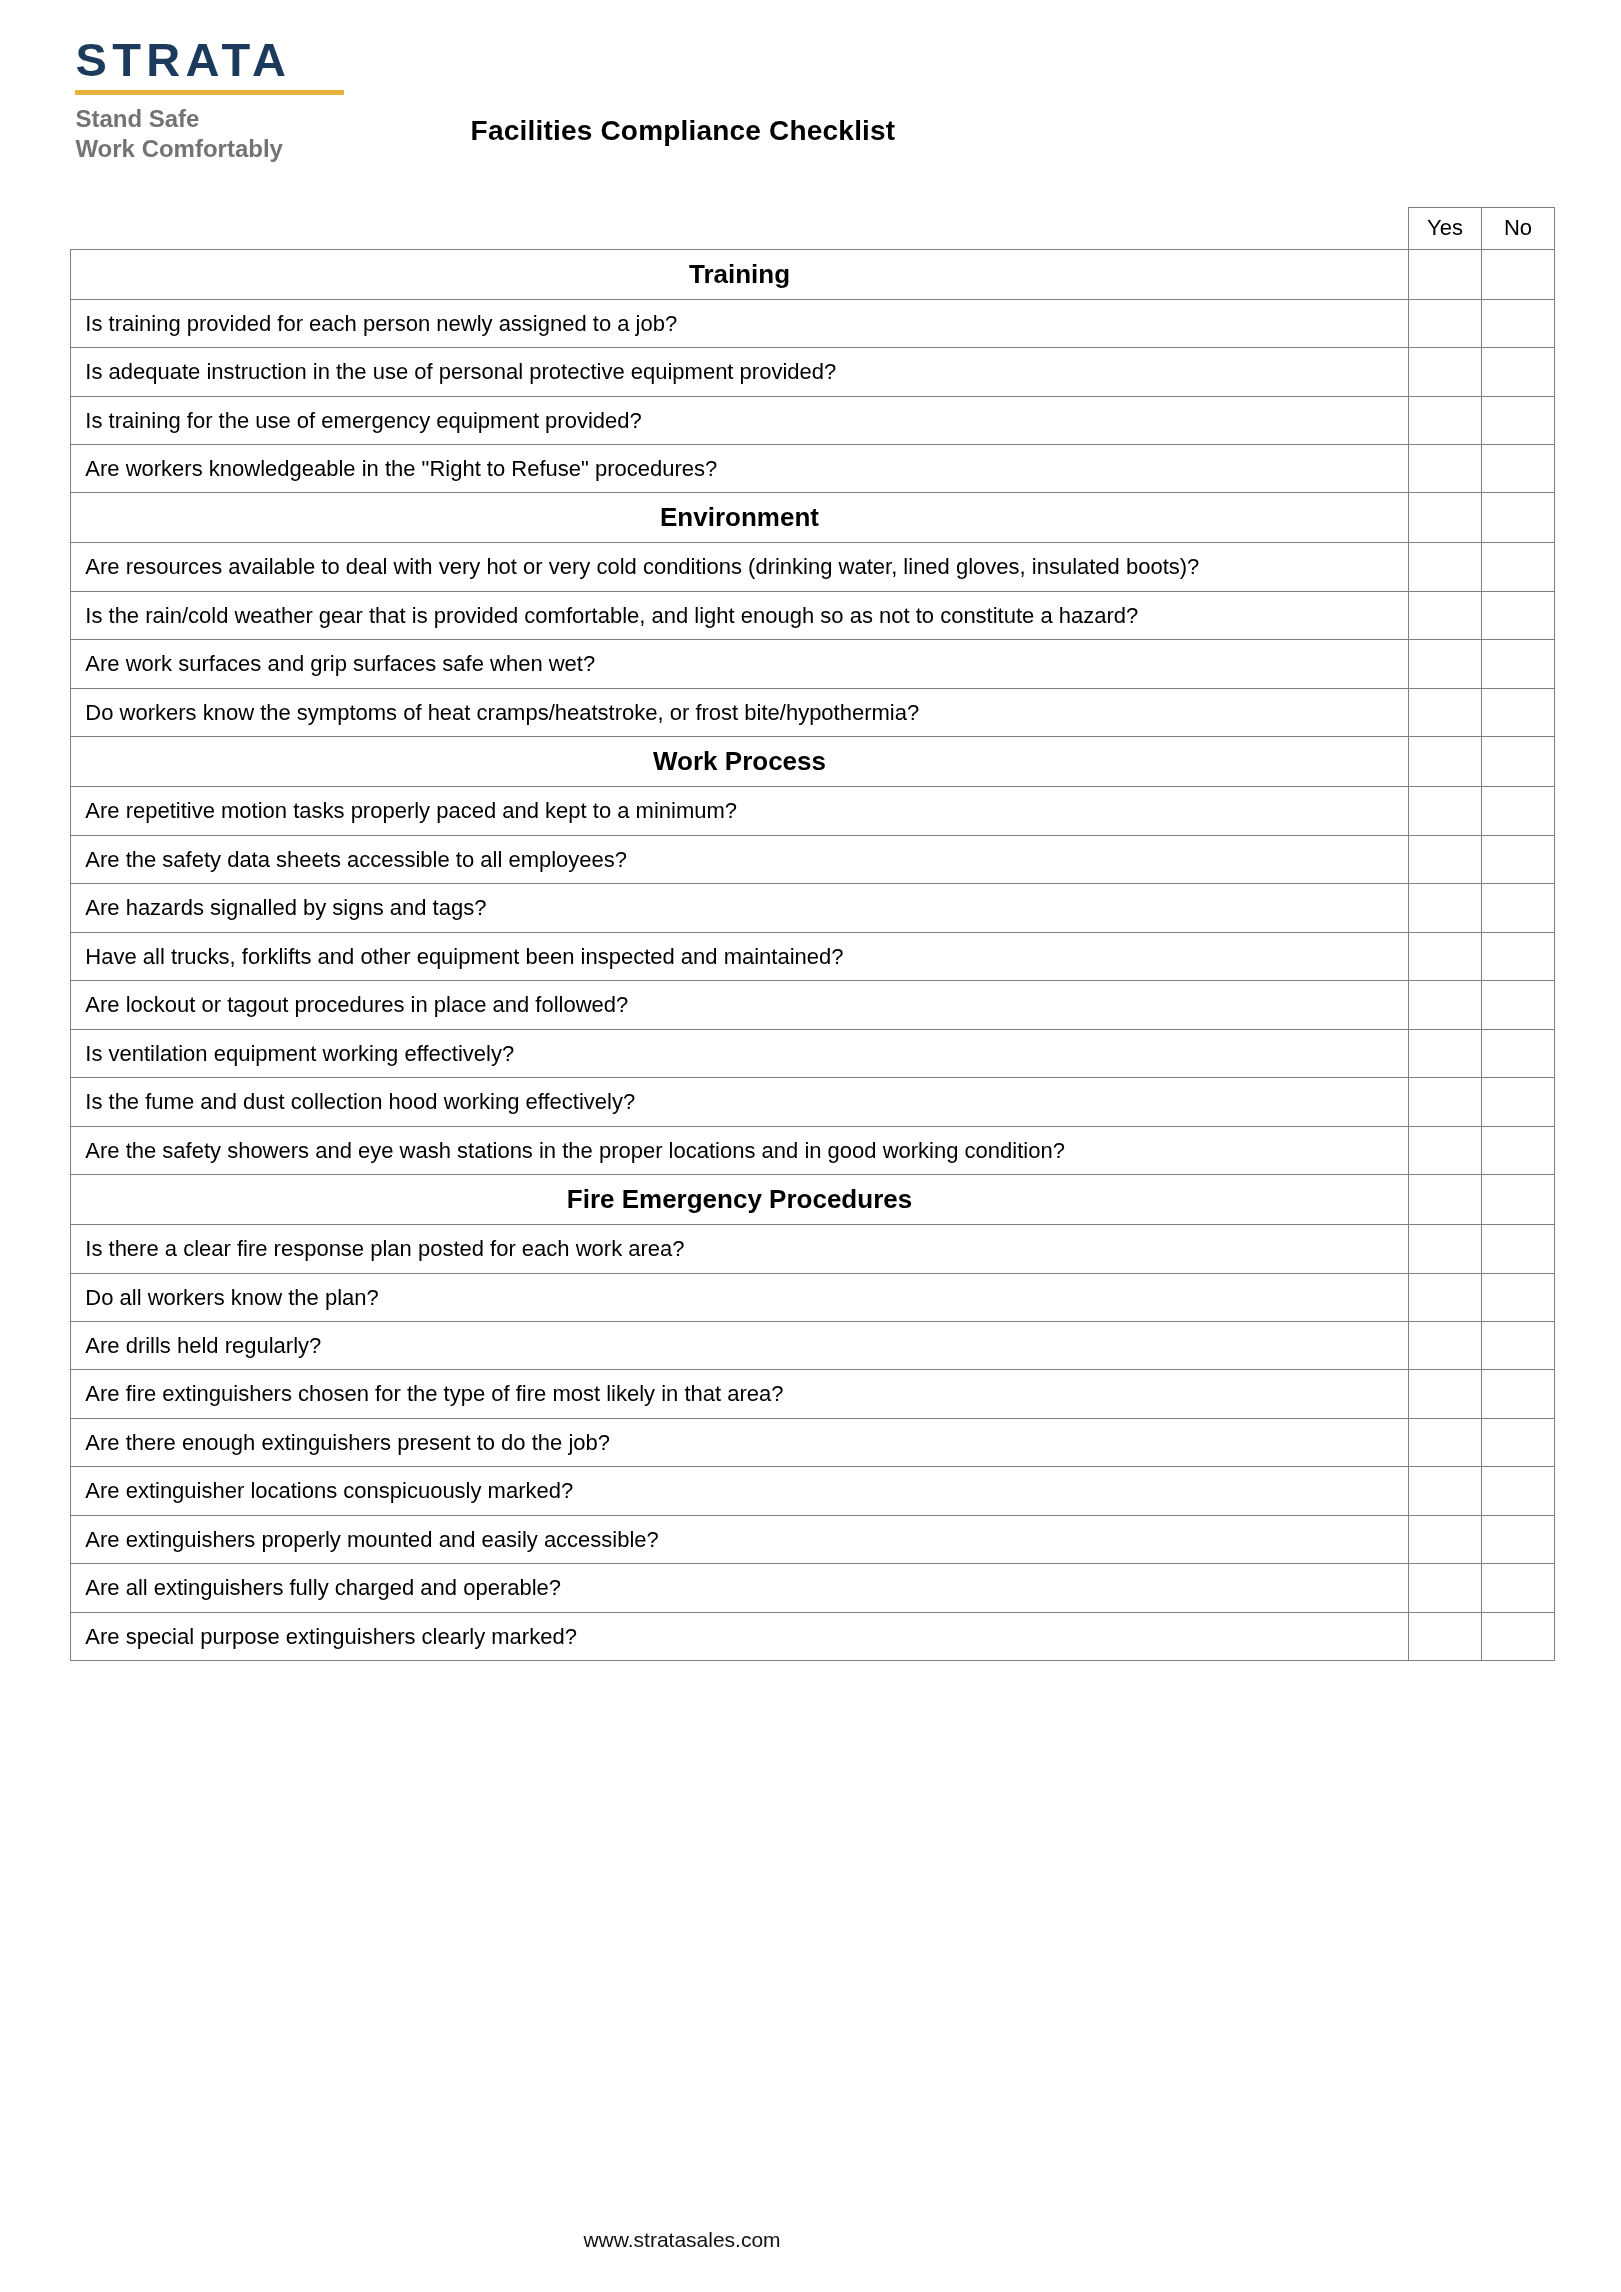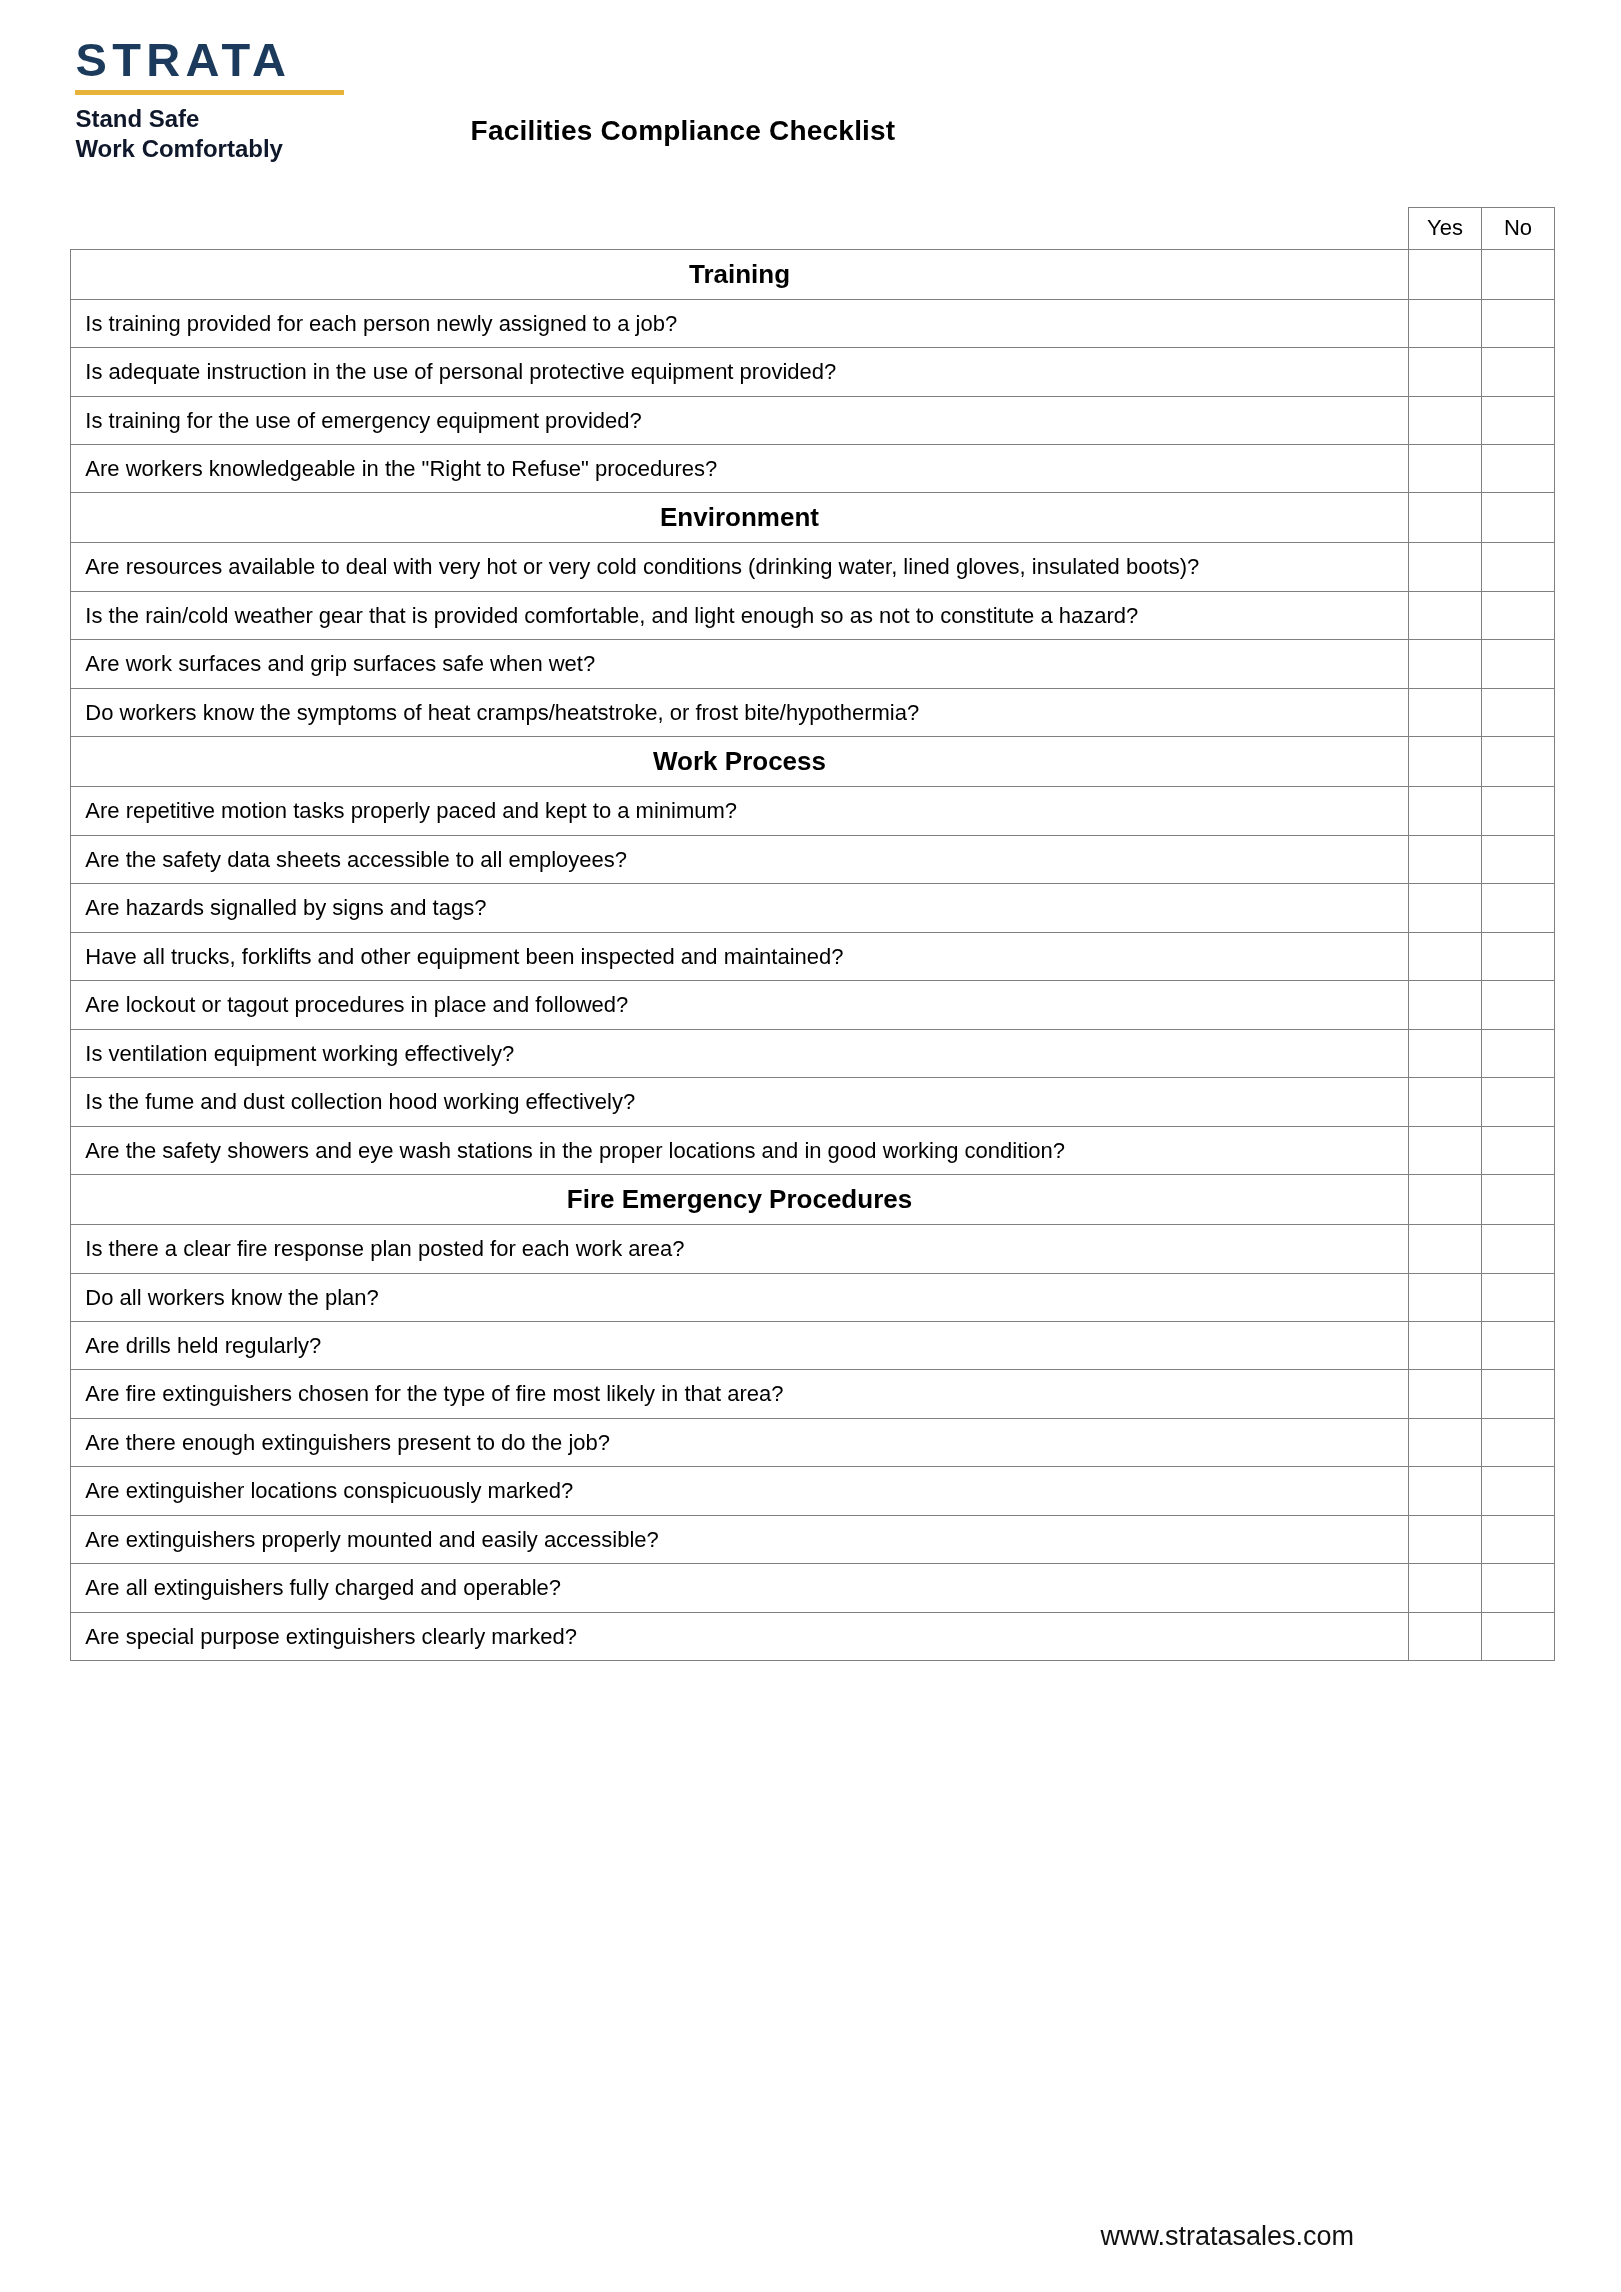--- a/index.html
+++ b/index.html
@@ -44,21 +44,21 @@
   .logo-rule {
     width: 269px;
     height: 4.5px;
     background: #e8b33a;
     margin-top: 5.4px;
     margin-bottom: 9px;
   }
   .logo-tag {
     font-size: 24px;
     font-weight: bold;
-    color: #0f172a;
+    color: #737373;
     line-height: 1.25;
   }
   .doc-title {
     position: absolute;
     left: 0;
     right: 0;
     top: 85px;
     text-align: center;
     font-size: 28px;
     font-weight: bold;
@@ -101,24 +101,24 @@
     line-height: 1.34;
     margin-left: 44px;
   }
   td.box {
     background: #ffffff;
   }
   
   .footer {
     position: absolute;
     left: 0;
-    right: 12px;
+    right: 2px;
     bottom: 41px;
-    text-align: right;
-    font-size: 27px;
+    text-align: center;
+    font-size: 21px;
     color: #111111;
   }
 </style>
 </head>
 <body>
 
 <div class="page">
 
   <div class="header">
     <div class="logo-block">

